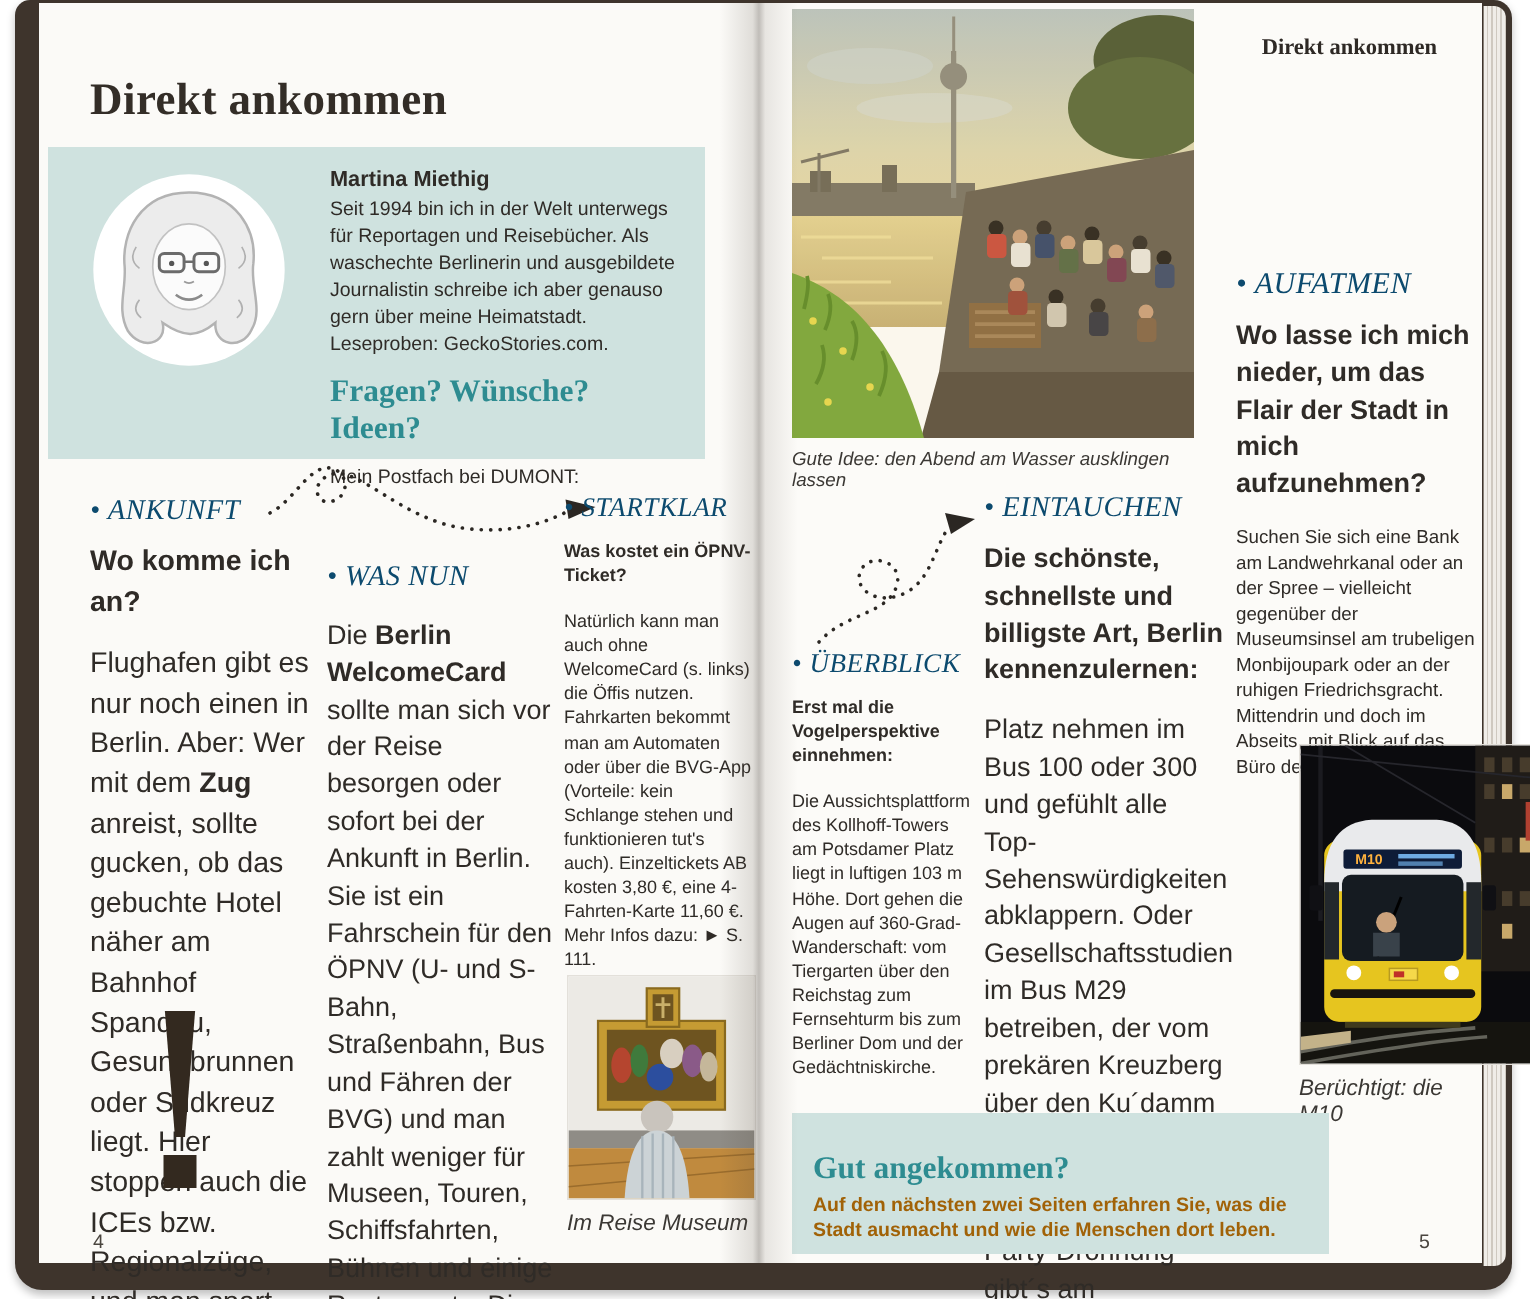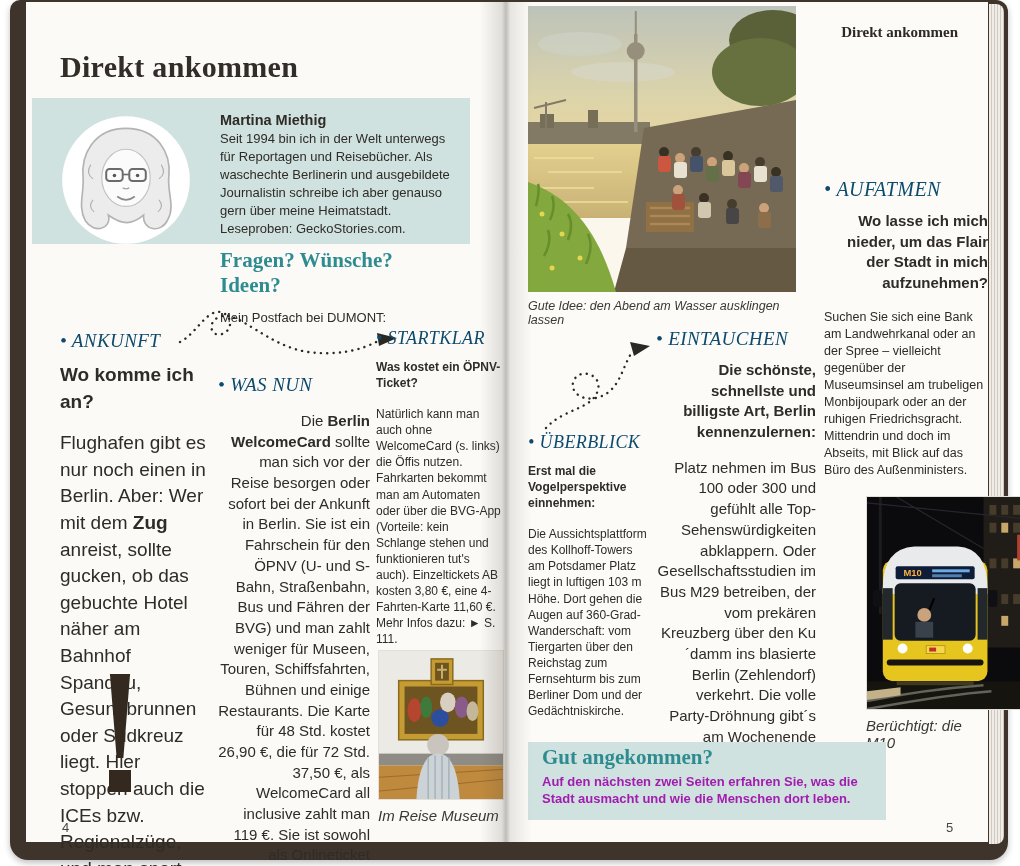--- a/index.html
+++ b/index.html
@@ -32,53 +32,53 @@
     font-size:30px; font-weight:bold; color:#332d27; letter-spacing:.3px; }
   .running-header { position:absolute; right:30px; top:22px; font-family:"Liberation Serif",serif;
     font-size:15px; font-weight:bold; color:#2e2925; }
   .col-head { font-family:"Liberation Serif",serif; font-style:italic; font-size:19px;
     color:#0c4a6e; letter-spacing:.4px; margin-bottom:10px; white-space:nowrap; }
   .lead { font-weight:bold; }
   .caption { font-style:italic; font-size:15px; color:#3b3834; }
   .pagenum { position:absolute; font-size:13px; color:#4a453f; }
   
   .teal { background:var(--box-teal,#cfe2df); }
-  .author-box { position:absolute; left:6px; top:96px; width:438px; height:146px; }
+  .author-box { position:absolute; left:6px; top:96px; width:438px; height:208px; }
   .author-portrait { position:absolute; left:28px; top:16px; width:132px; height:132px; }
   .author-text { position:absolute; left:188px; top:14px; width:238px; }
   .author-name { font-size:14.5px; font-weight:bold; margin-bottom:2px; }
   .author-bio { font-size:13px; line-height:1.38; }
   .cta { font-family:"Liberation Serif",serif; font-size:21px; font-weight:bold;
     color:var(--teal,#2e8c91); margin-top:10px; }
   .contact { font-size:13px; line-height:1.42; margin-top:11px; }
   
   .col { position:absolute; }
   .b14 { font-size:19px; line-height:1.4; }
-  .b13 { font-size:15px;   line-height:1.38;text-align:right; }
+  .b13 { font-size:18px;   line-height:1.38; }
   .b12 { font-size:12.5px; line-height:1.36; }
   .b11 { font-size:12px;   line-height:1.34; }
   .col p { margin-top:10px; }
   .col .lead + p, .col p.nogap { margin-top:15px; }
   
   figure { position:absolute; }
   figure svg { display:block; border:1px solid #e3e0da; }
   figcaption { margin-top:7px; }
   .photo-main svg { border:none; }
   
   .squiggle { position:absolute; }
   .exclaim { position:absolute; left:76px; top:672px; width:36px; text-align:center; }
   .exclaim .bar { width:28px; height:84px; margin:0 auto; background:#33291f;
     clip-path:polygon(14% 0, 86% 0, 62% 100%, 38% 100%); }
   .exclaim .dot { width:22px; height:22px; margin:12px auto 0; background:#33291f; }
-  .angekommen-box { position:absolute; left:22px; top:740px; width:358px; height:78px;
-    padding:3px 14px; }
+  .angekommen-box { position:absolute; left:22px; top:740px; width:358px; height:94px;
+    padding:24px 14px; }
   .angekommen-box .box-head { font-family:"Liberation Serif",serif; font-size:21px;
     font-weight:bold; color:var(--teal,#2e8c91); }
   .angekommen-box .box-body { font-size:13px; font-weight:bold; line-height:1.32;
-    color:#a21caf; margin-top:3px; }
+    color:#a16207; margin-top:3px; }
 </style>
 </head>
 <body>
 
 <div class="canvas">
   <div class="book">
     <div class="page-stack"></div>
   </div>
 
   <div class="page page-left">

